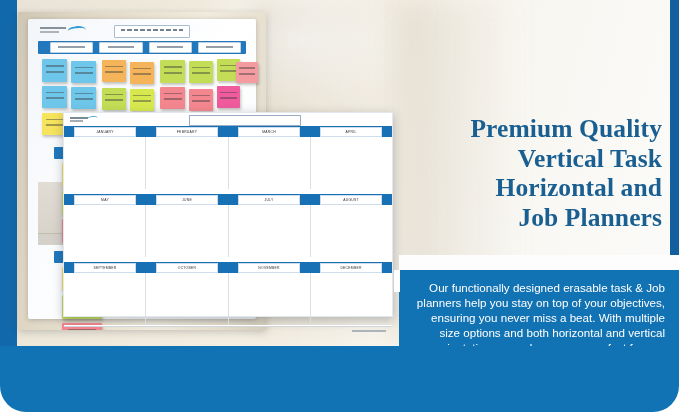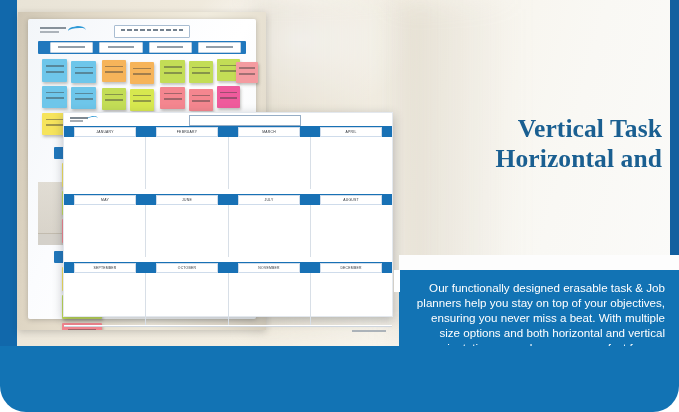--- a/index.html
+++ b/index.html
@@ -250,22 +250,24 @@
           <div class="col"></div>
         </div>
       </div>
 
     <div class="doc-foot">
         <i></i>
       </div>
   </div>
 
   <div class="headline">
+    <span>Premium Quality</span>
     <span>Vertical Task</span>
     <span>Horizontal and</span>
+    <span>Job Planners</span>
   </div>
 
   <div class="white-gap"></div>
   <div class="copy-panel">
     <div class="txt">Our functionally designed erasable task &amp; Job planners help you stay on top of your objectives, ensuring you never miss a beat. With multiple size options and both horizontal and vertical orientations, our planners are perfect for any space.</div>
   </div>
   <div class="notch"></div>
 
   <div class="bottom-band-fill"></div>
   <div class="bottom-band"></div>

